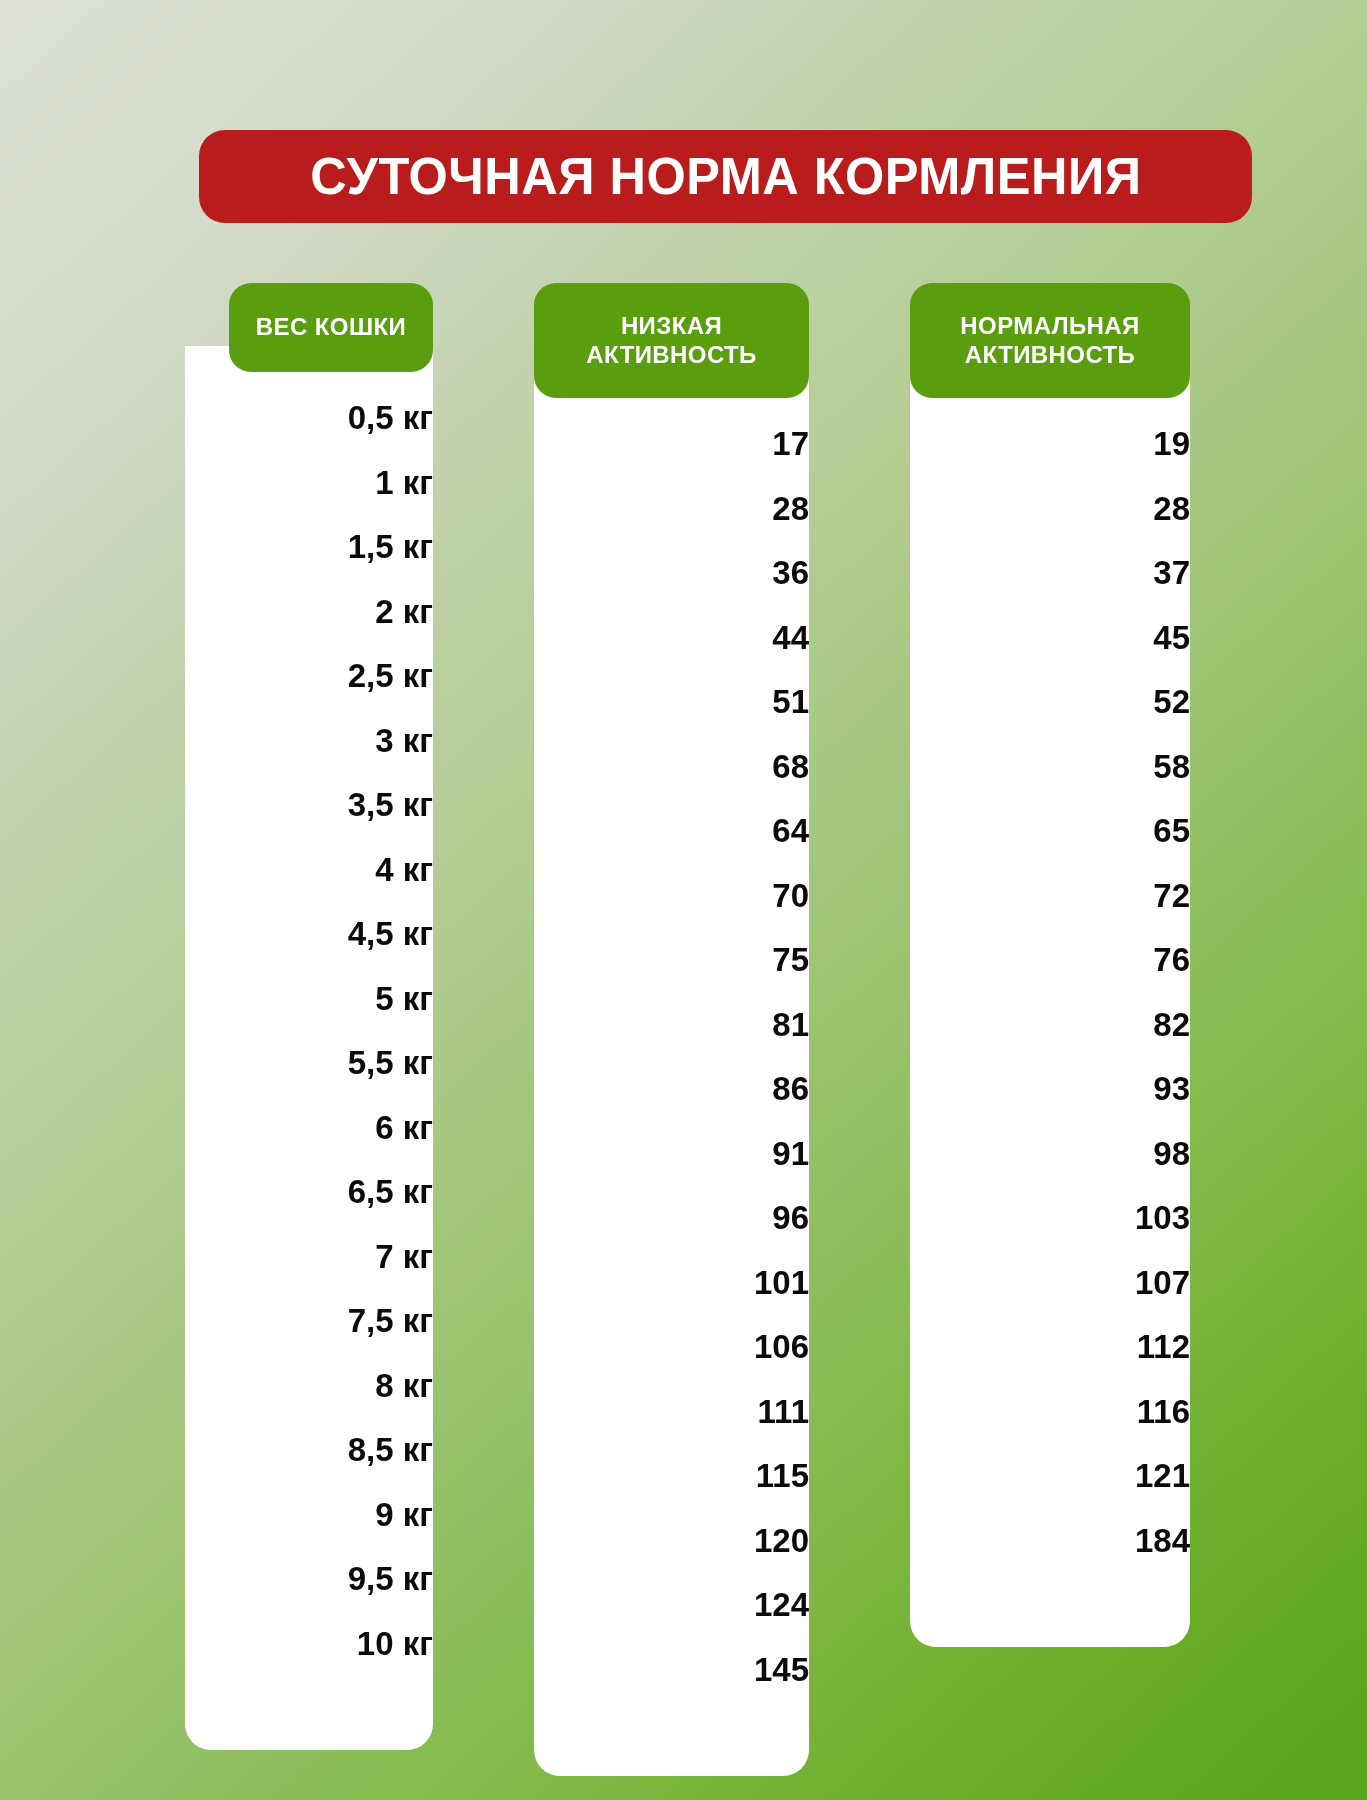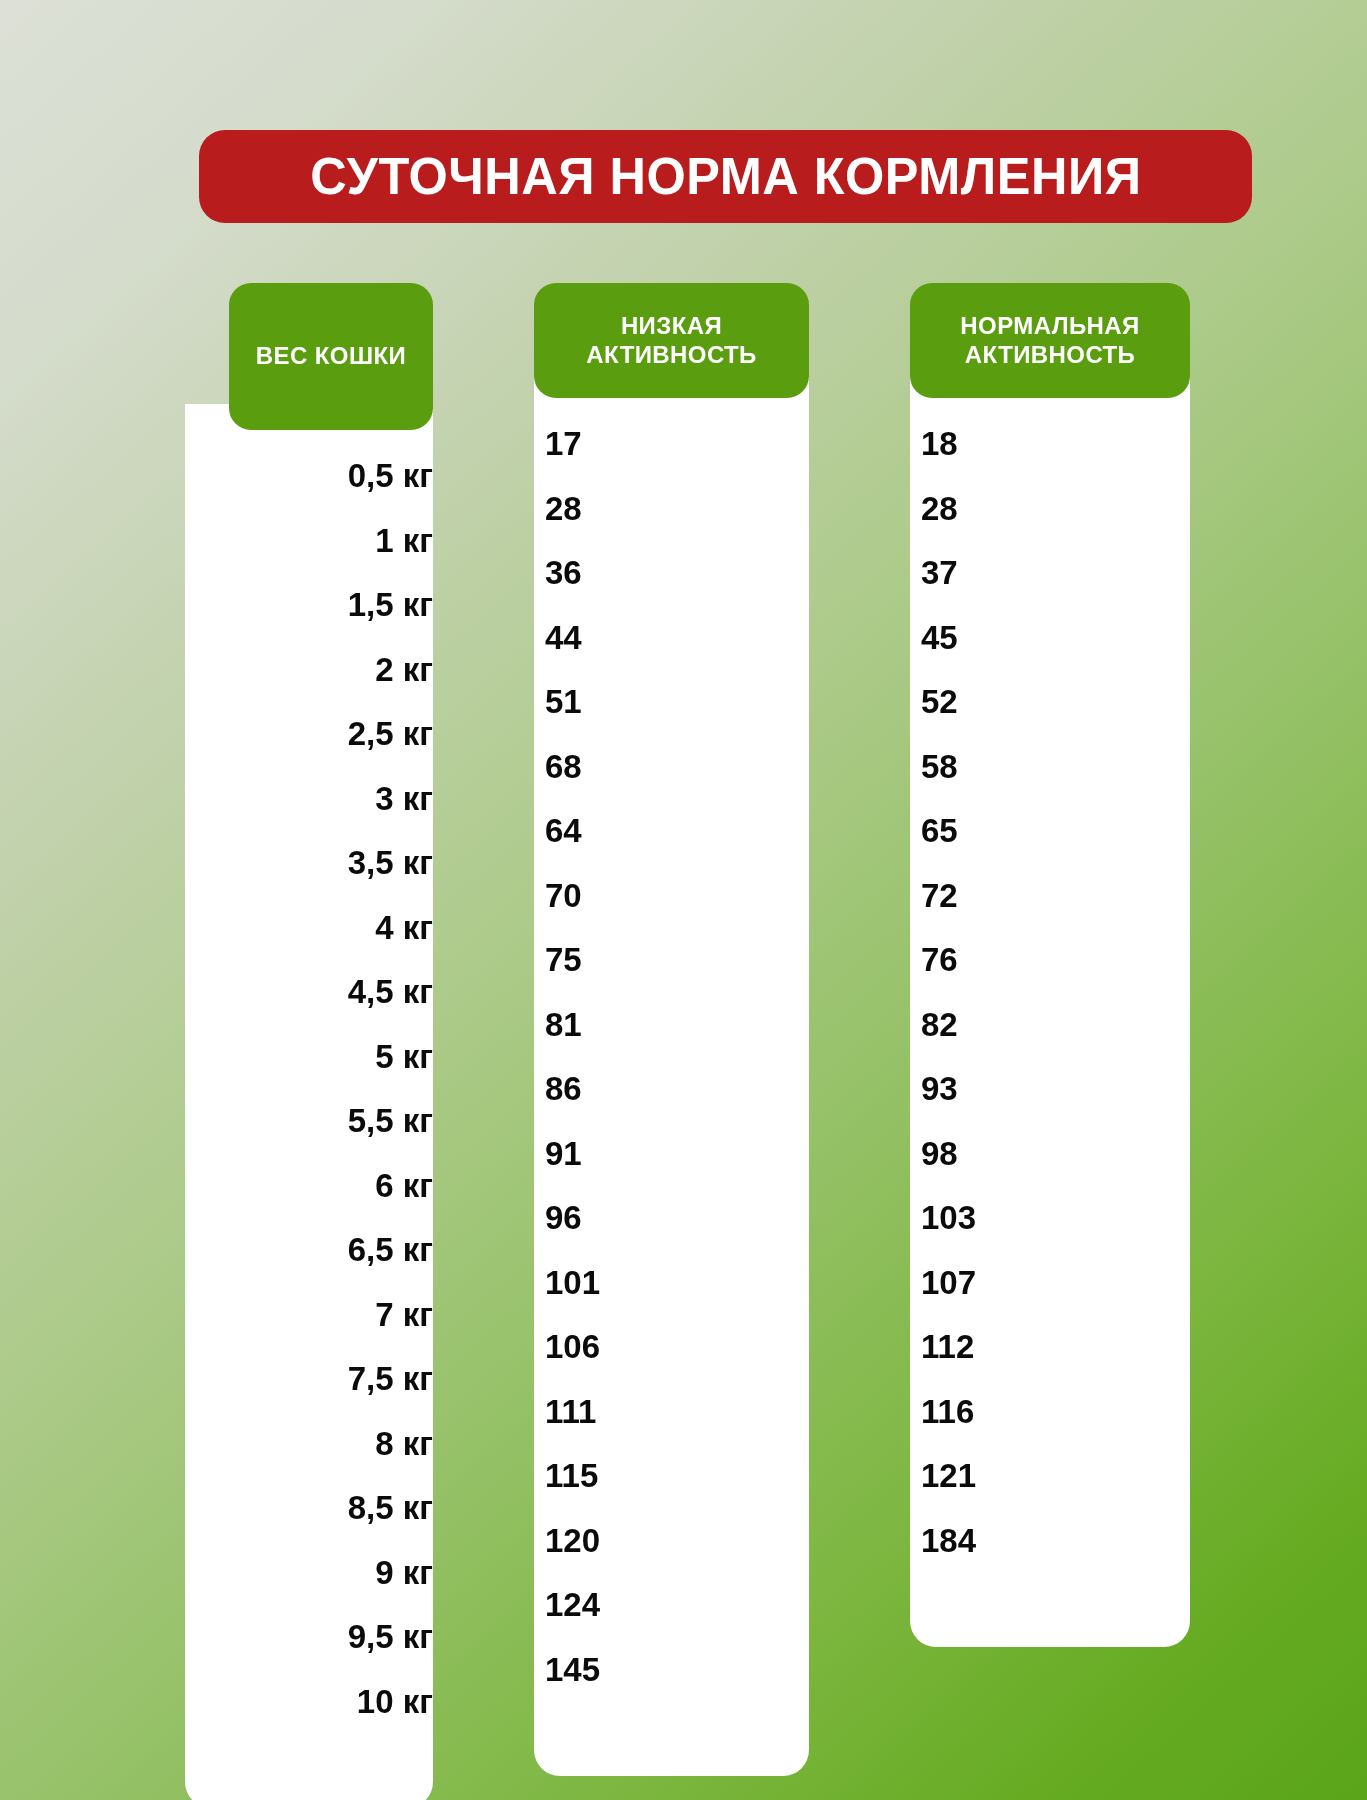--- a/index.html
+++ b/index.html
@@ -80,21 +80,21 @@
     font-size:24px;
     line-height:1.18;
     letter-spacing:0.4px;
     text-align:center;
     display:flex;
     align-items:center;
     justify-content:center;
     position:relative;
     z-index:3;
   }
-  .col-head.one-line  { height:147px;margin-left:44px; }
+  .col-head.one-line  { height:89px;margin-left:44px; }
   .col-head.two-line  { height:115px; }
   .col-head span { display:block; }
 
   .col-body {
     background:#ffffff;
     border-bottom-left-radius:26px;
     border-bottom-right-radius:26px;
     margin-top:-26px;
     padding-top:40px;
     padding-bottom:74px;
@@ -110,21 +110,21 @@
     font-size:33px;
     font-weight:bold;
     color:#0b0b0b;
     white-space:nowrap;
   }
   .cell-weight {
     text-align:right;
     padding-left:58px;
   }
   .cell-num {
-    text-align:left;
+    text-align:right;
     padding-left:11px;
   }
 </style>
 </head>
 <body>
 
 <div class="sheet">
 
   <div class="title-badge">
     <div class="title-text">СУТОЧНАЯ НОРМА КОРМЛЕНИЯ</div>
@@ -192,21 +192,21 @@
     </div>
 
     <div class="column col-normal">
       <div class="col-head two-line">
         <div>
           <span>НОРМАЛЬНАЯ</span>
           <span>АКТИВНОСТЬ</span>
         </div>
       </div>
       <div class="col-body" id="body-normal">
-          <div class="cell cell-num">18</div>
+          <div class="cell cell-num">19</div>
           <div class="cell cell-num">28</div>
           <div class="cell cell-num">37</div>
           <div class="cell cell-num">45</div>
           <div class="cell cell-num">52</div>
           <div class="cell cell-num">58</div>
           <div class="cell cell-num">65</div>
           <div class="cell cell-num">72</div>
           <div class="cell cell-num">76</div>
           <div class="cell cell-num">82</div>
           <div class="cell cell-num">93</div>

